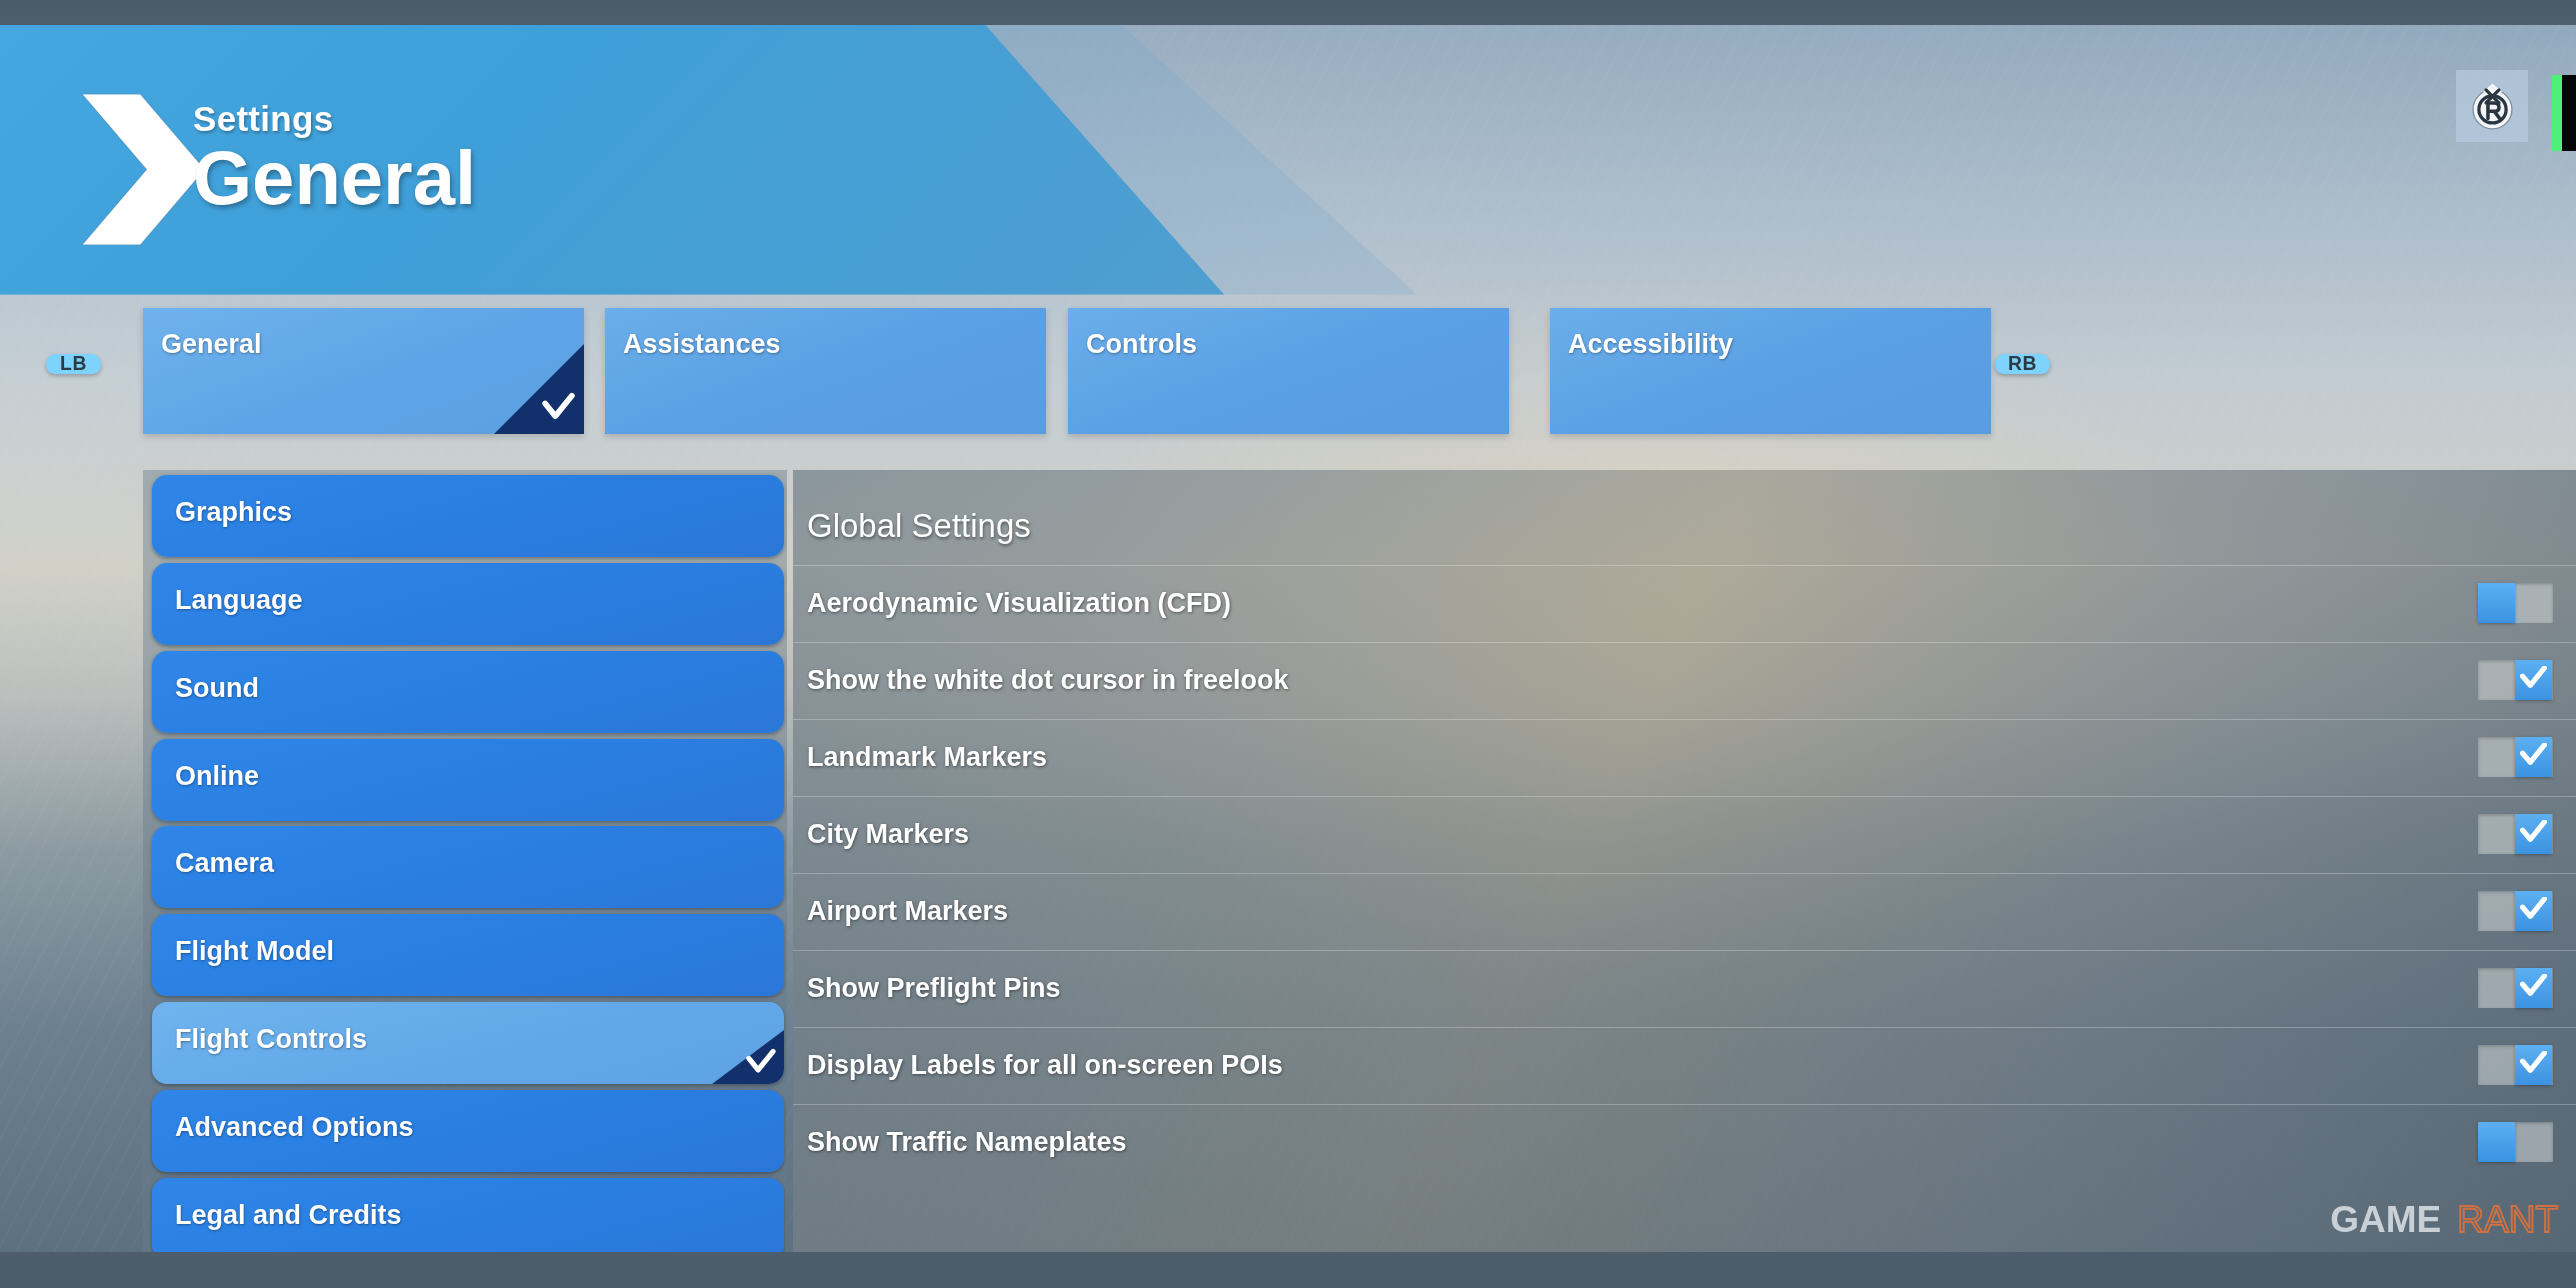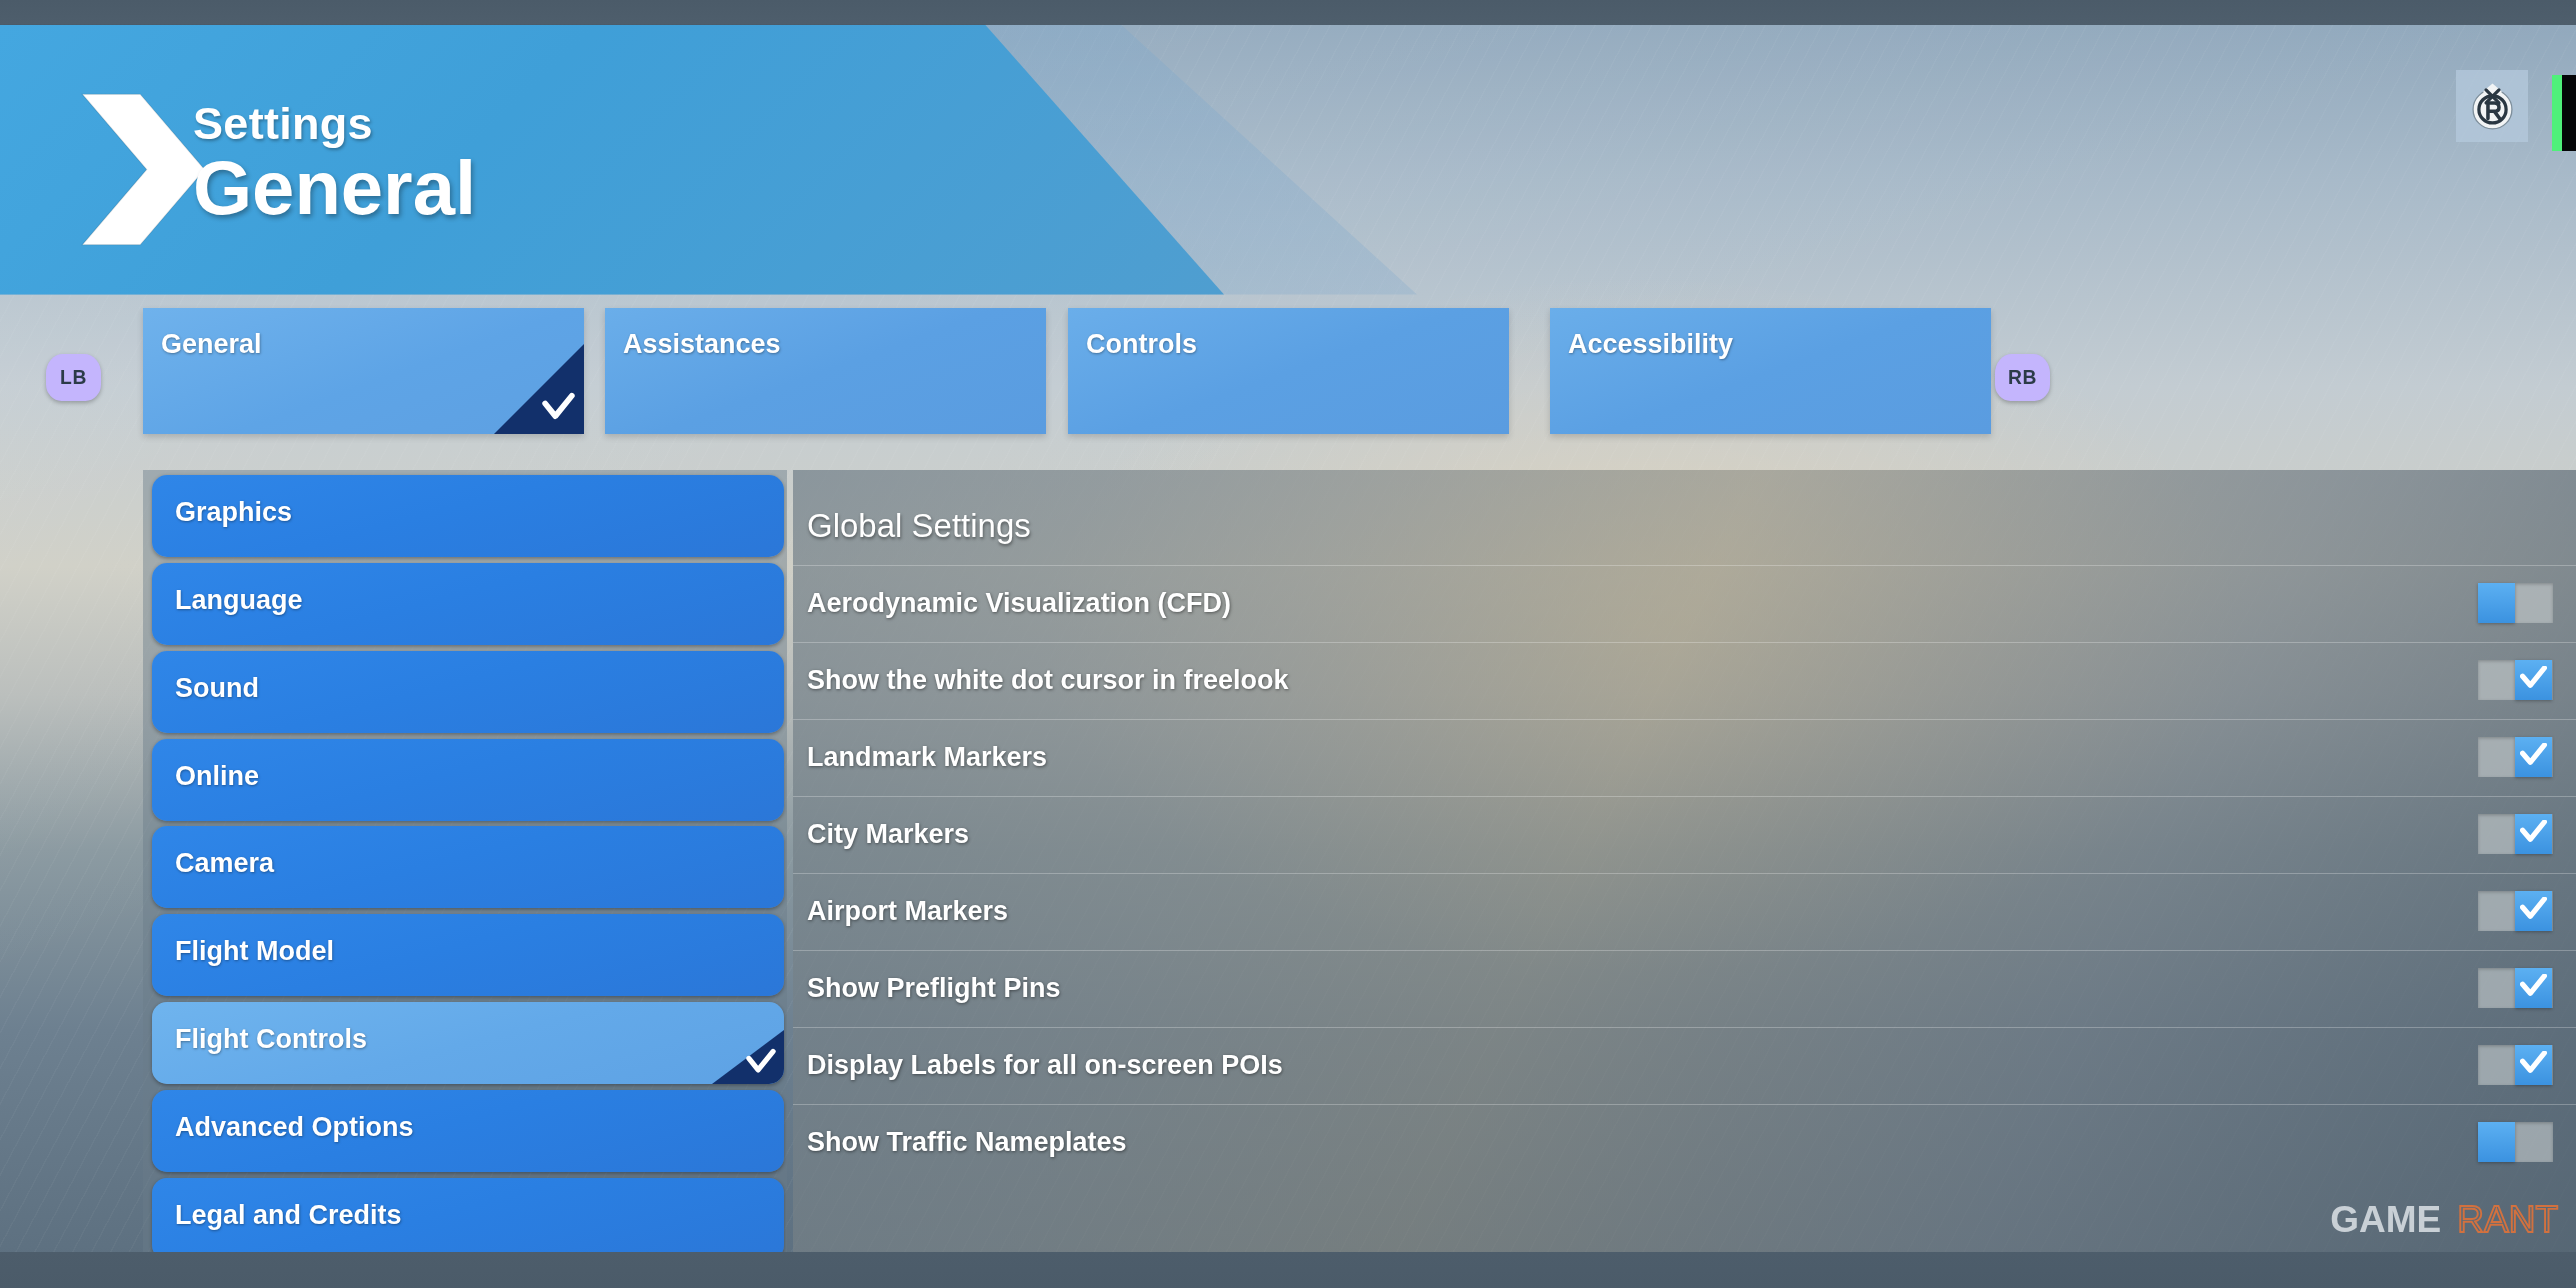--- a/index.html
+++ b/index.html
@@ -58,21 +58,21 @@
     left:0; width:1224px;
     background:linear-gradient(135deg,#44a7e0 0%, #3f9fd8 40%, #4f9ed0 100%);
     clip-path:polygon(0 0, 985px 0, 1224px 270px, 0 270px);
     box-shadow:0 1.3px 9px rgba(0,0,0,0.18);
   }
   #arrow-glyph {
     position:absolute; left:76px; top:64px; width:135px; height:161px;
   }
   #header-text { position:absolute; left:193px; top:76px; }
   #settings-kicker {
-    font-size:45px; font-weight:bold; color:#ffffff; letter-spacing:0.3px;
+    font-size:35px; font-weight:bold; color:#ffffff; letter-spacing:0.3px;
     text-shadow:1.3px 1.9px 3.2px rgba(0,0,0,0.30); line-height:1;
   }
   #general-title {
     font-size:76px; font-weight:bold; color:#ffffff; letter-spacing:0px;
     text-shadow:1.9px 3.2px 5.2px rgba(0,0,0,0.32); line-height:1.02; margin-top:3.9px;
   }
 
   
   #stick-badge {
     position:absolute; left:2456px; top:70px; width:72px; height:72px;
@@ -100,22 +100,22 @@
     white-space:nowrap;
   }
   .tab-corner {
     position:absolute; right:0; bottom:0; width:90px; height:90px;
     background:#12306b;
     clip-path:polygon(100% 0, 100% 100%, 0 100%);
   }
   .tab-corner-check { position:absolute; right:9px; bottom:9px; width:33px; height:33px; }
 
   .bumper {
-    position:absolute; top:46px; width:55px; height:47px;
-    background:#c4b5fd; border-radius:16.7px 16.7px 15.5px 15.5px/19.3px 19.3px 16.7px 16.7px;
+    position:absolute; top:46px; width:55px; height:20px;
+    background:#7dd3fc; border-radius:16.7px 16.7px 15.5px 15.5px/19.3px 19.3px 16.7px 16.7px;
     box-shadow:0 1.9px 4.5px rgba(0,0,0,0.26);
     display:flex; align-items:center; justify-content:center;
   }
   .bumper-label {
     font-size:19.3px; font-weight:bold; color:#2c3b48; letter-spacing:0.6px;
   }
 
   
   #sidebar {
     position:absolute; left:143px; top:470px; width:644px; height:782px;

